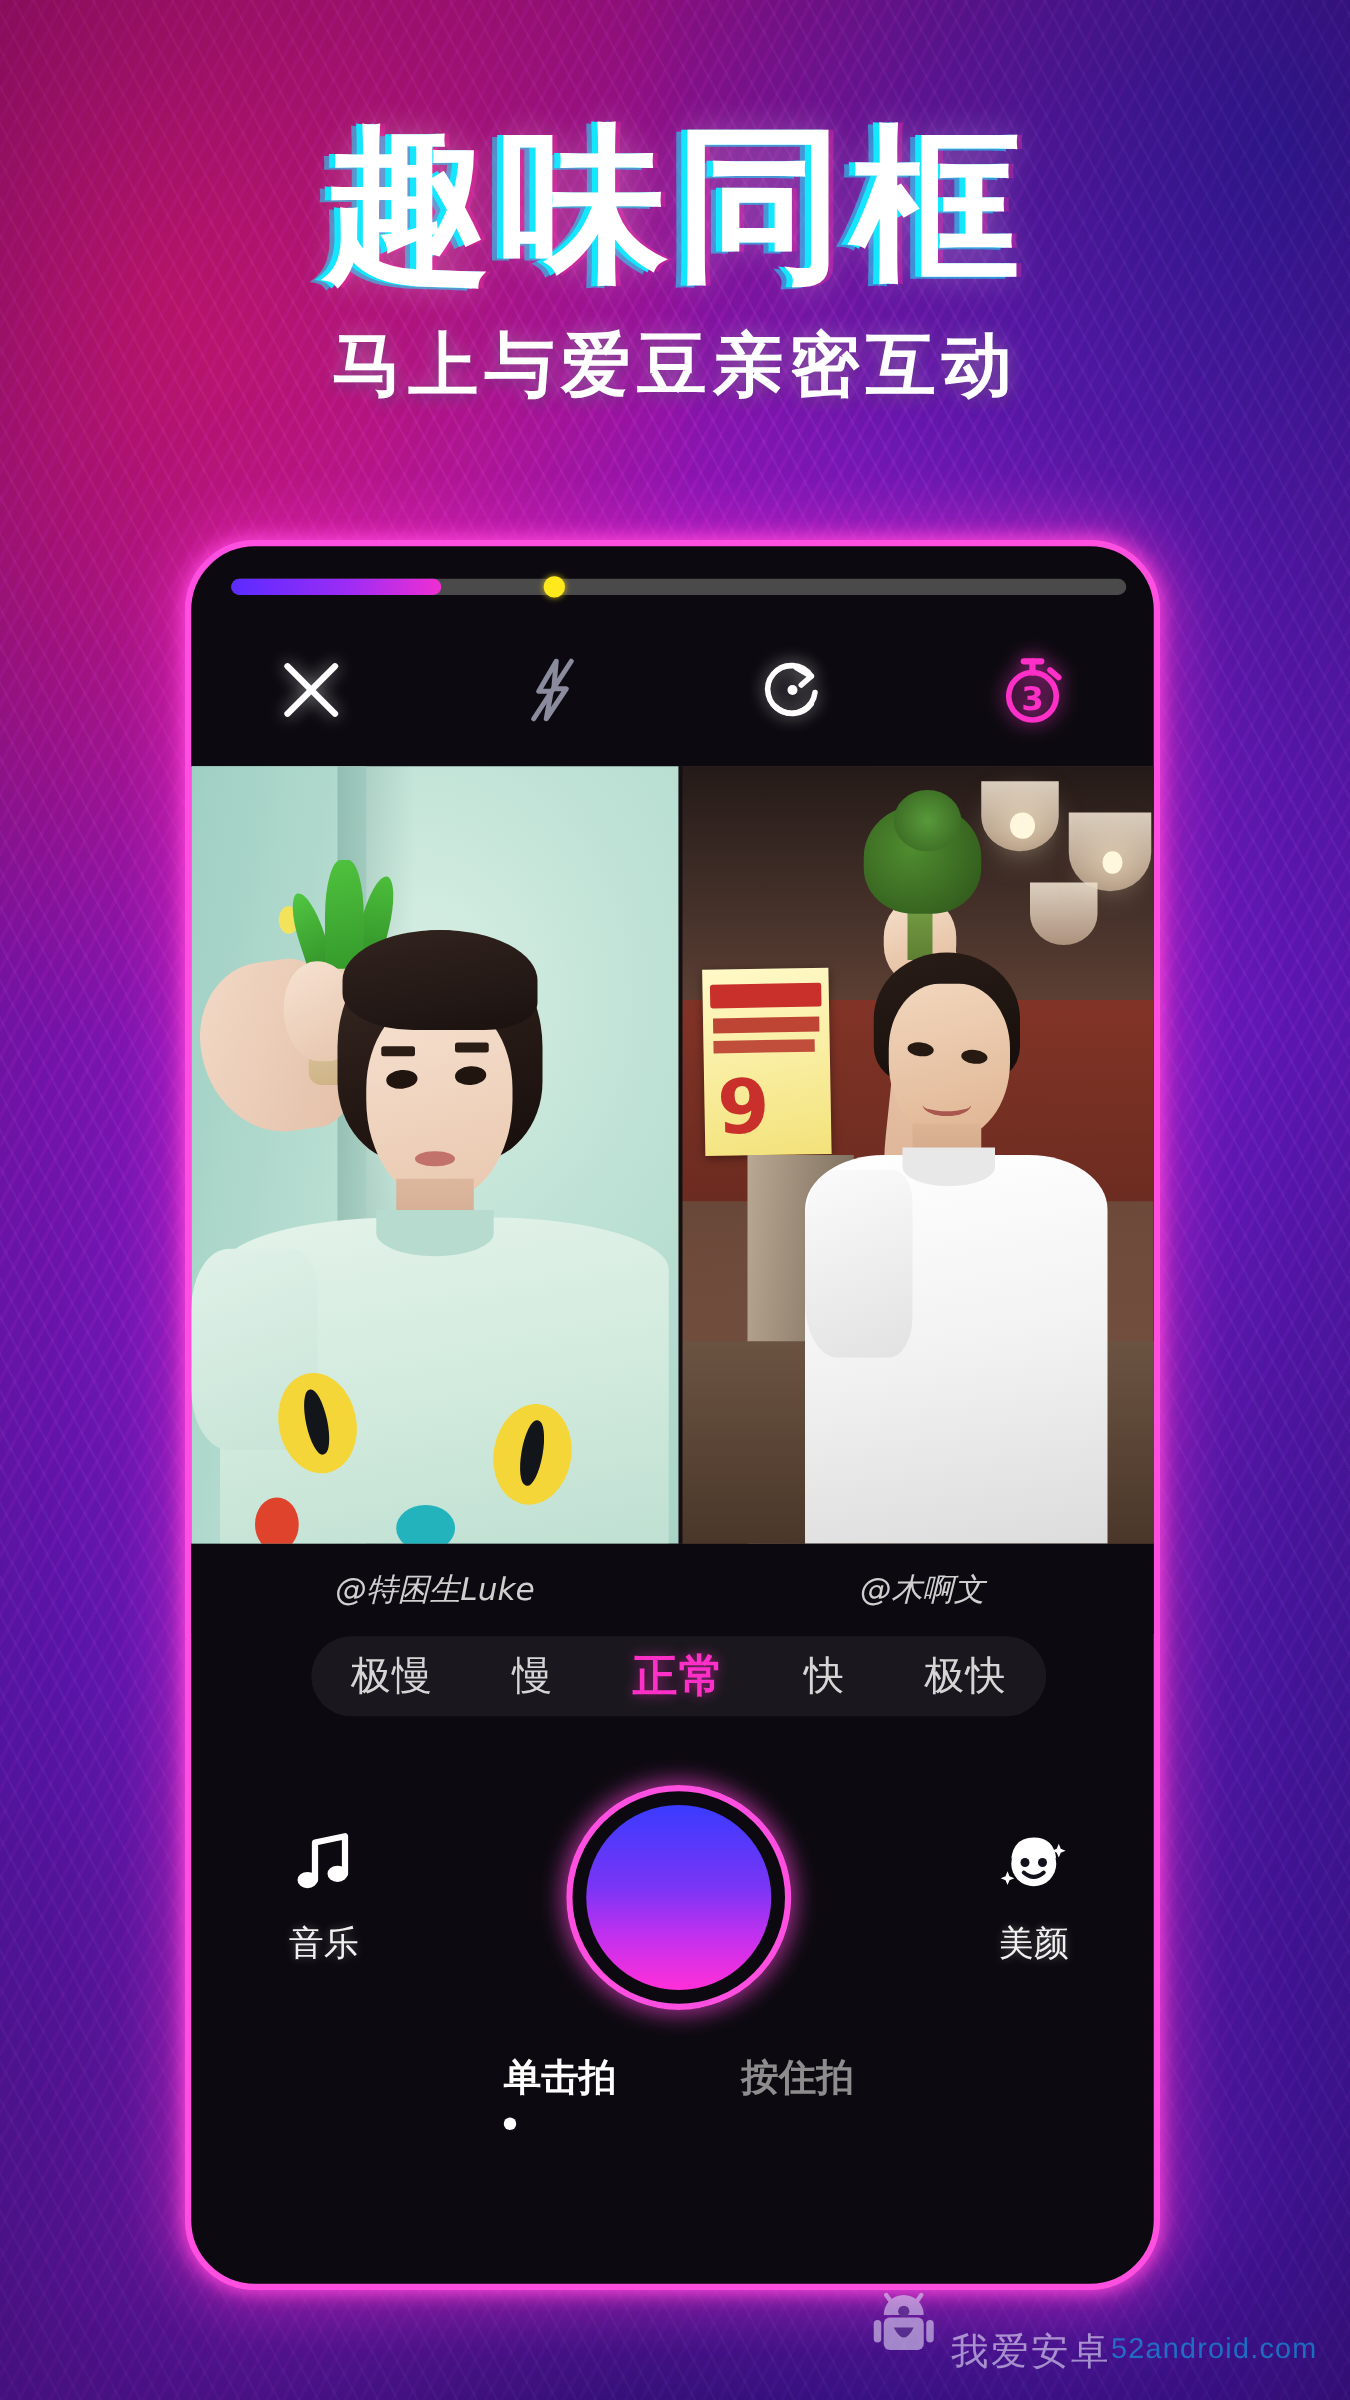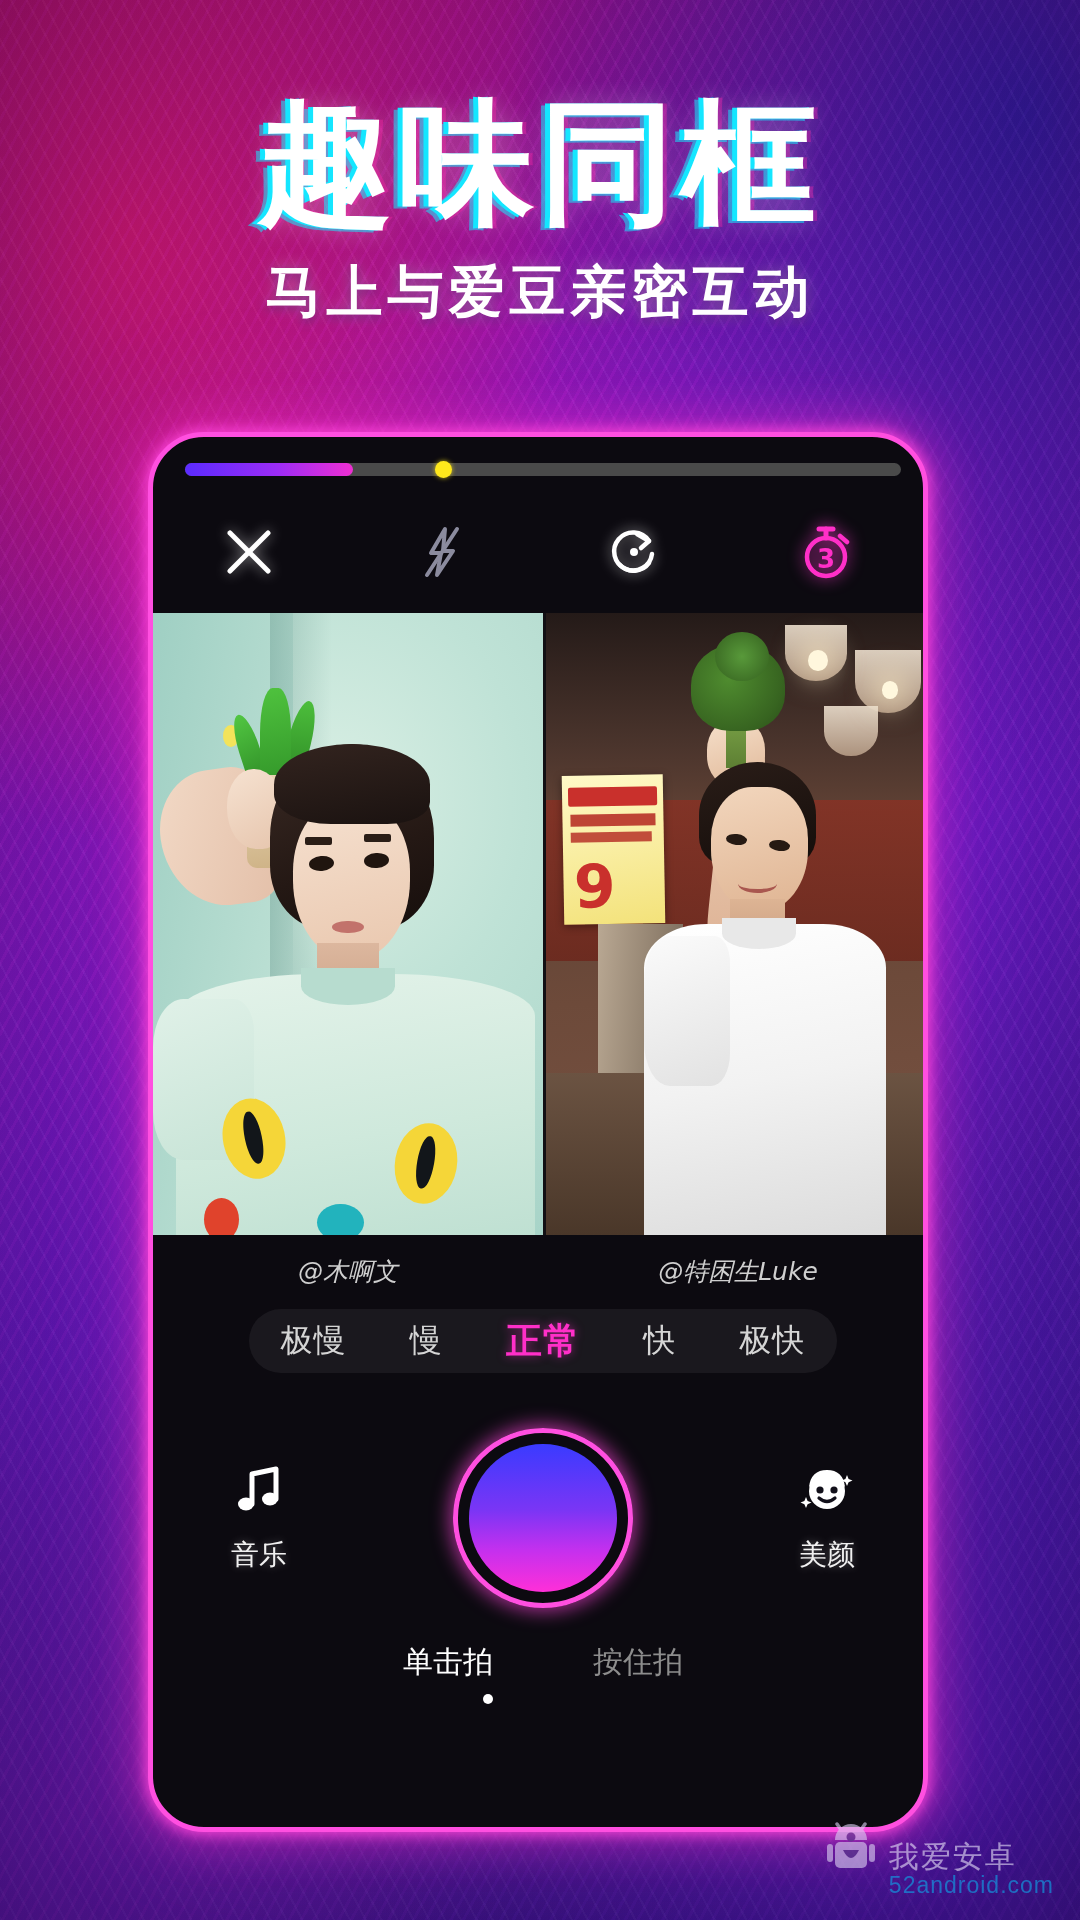--- a/index.html
+++ b/index.html
@@ -317,38 +317,38 @@
     background:linear-gradient(180deg,#3a3bff 0%,#7b35f5 45%,#c530ee 72%,#ff2fd8 100%);
   }
 
   
   #modes {
     position:absolute; left:0; top:1205px; width:780px;
     display:flex; align-items:flex-start; justify-content:center;
     gap:100px;
   }
   .mode {
-    display:flex; flex-direction:column; align-items:flex-end;
+    display:flex; flex-direction:column; align-items:flex-start;
     font-family:"DejaVu Sans", sans-serif;
-    font-size:30px; color:#8d8d8d;
+    font-size:30px; color:#8d8d8d;font-weight:bold;
   }
   .mode.active { color:#ffffff; }
   .mode-dot {
     margin-top:11px; width:10px; height:10px; border-radius:50%;
     background:#ffffff; visibility:hidden;
   }
   .mode.active .mode-dot { visibility:visible; }
 
   
   #watermark {
     position:absolute; right:26px; bottom:22px;
     display:flex; align-items:center; gap:12px;
     opacity:0.62;
   }
-  #wm-text { display:flex; flex-direction:column; line-height:1.08;margin-top:43px; }
+  #wm-text { display:flex; flex-direction:row; line-height:1.08;margin-top:43px; }
   #wm-cn { font-family:"DejaVu Sans",sans-serif; font-size:30px; color:#e3dcf5; letter-spacing:2px; }
   #wm-en { font-family:"Liberation Sans",sans-serif; font-size:23px; color:#0ea5e9; letter-spacing:1px; }
 </style>
 </head>
 <body>
 
 <div id="bg">
   <div id="bg-stripes"></div>
   <div id="bg-stripes2"></div>
   <div id="bg-vig"></div>
@@ -463,22 +463,22 @@
       <div class="rp-eyeR"></div>
       <div class="rp-smile"></div>
       <div class="rp-neck"></div>
       <div class="rp-shirt"></div>
       <div class="rp-sleeveL"></div>
       <div class="rp-collar"></div>
     </div>
   </div>
 
   <div id="usernames">
+    <div class="uname">@特困生Luke</div>
     <div class="uname">@木啊文</div>
-    <div class="uname">@特困生Luke</div>
   </div>
 
   <div id="speed-bar">
     <div class="speed-opt">极慢</div>
     <div class="speed-opt">慢</div>
     <div class="speed-opt active">正常</div>
     <div class="speed-opt">快</div>
     <div class="speed-opt">极快</div>
   </div>
 

